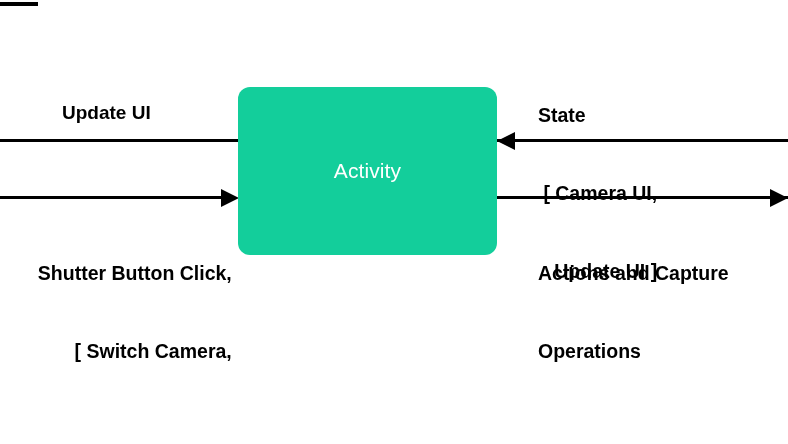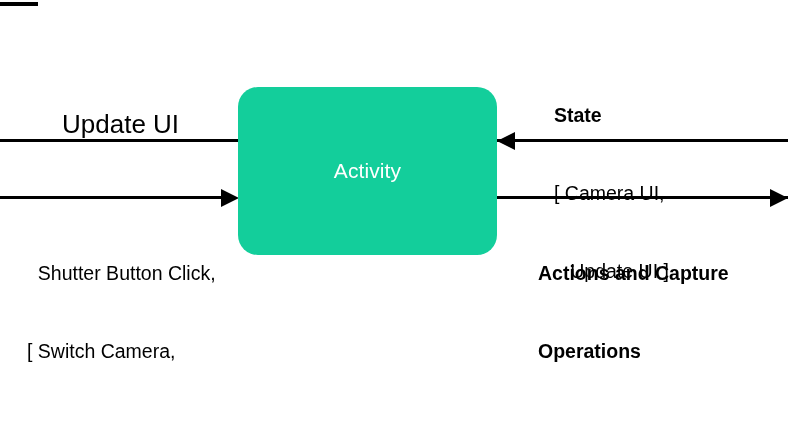--- a/index.html
+++ b/index.html
@@ -30,21 +30,21 @@
   }
 
   
   .activity-node {
     position: absolute;
     left: 238px;
     top: 87px;
     width: 259px;
     height: 168px;
     background: #13ce9b;
-    border-radius: 20px;
+    border-radius: 12px;
     z-index: 3;
   }
   .activity-label {
     position: absolute;
     left: 0;
     top: 0;
     width: 100%;
     height: 100%;
     display: flex;
     align-items: center;
@@ -93,37 +93,37 @@
     position: absolute;
     font-size: 19.5px;
     line-height: 26px;
     color: #000000;
     white-space: pre;
   }
   .text-block .heading {
     font-weight: bold;
   }
   .text-block .item {
-    font-weight: normal;
+    font-weight: bold;
+    text-align: right;
   }
 
   .label-update-ui {
     left: 62px;
-    top: 111px;
-    font-size: 26px;
-    font-weight: normal;
+    top: 100px;
+    font-size: 19px;
+    font-weight: bold;
   }
   .block-actions {
     left: 27px;
     top: 208px;
   }
   .block-state {
     left: 538px;
     top: 50px;
-    margin-left: 16px;
   }
   .block-camera-ops {
     left: 538px;
     top: 208px;
   }
 </style>
 </head>
 <body>
 
 <div id="canvas">

